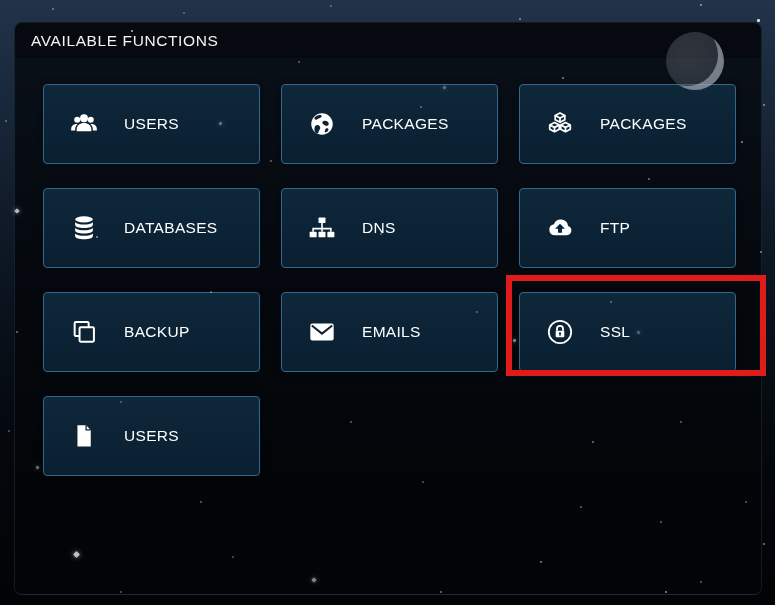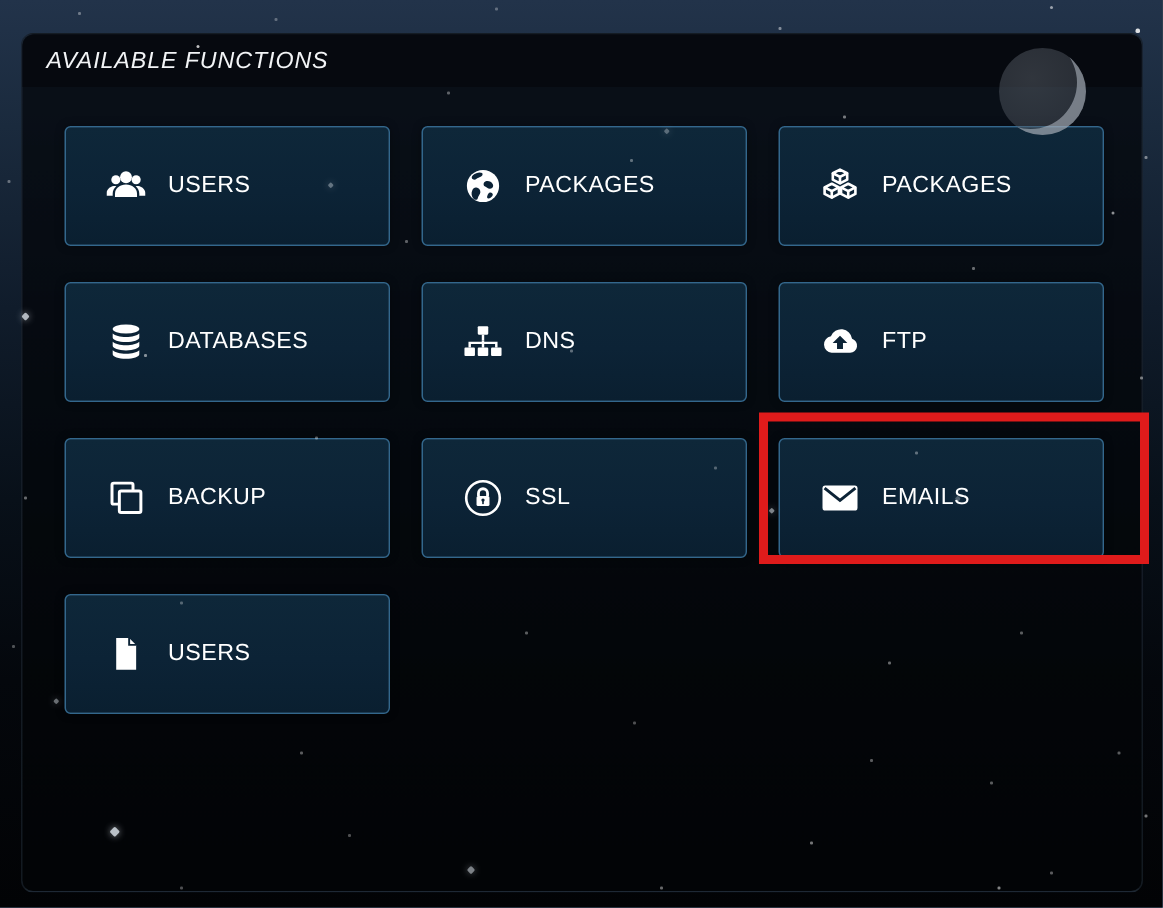--- a/index.html
+++ b/index.html
@@ -29,21 +29,21 @@
   .panel{
     position:absolute;left:14px;top:22px;width:748px;height:573px;
     z-index:1;border-radius:8px;
     background:linear-gradient(180deg,rgba(7,12,19,.88) 0%,rgba(4,7,11,.92) 60%,rgba(2,4,6,.95) 100%);
     border:1px solid rgba(100,130,160,.18);
     border-bottom:1px solid rgba(120,150,180,.22);
   }
   .panel-header{
     height:35px;border-radius:8px 8px 0 0;
     background:var(--header-bg);
-    display:flex;align-items:center;padding-left:16px;font-style:italic;
+    display:flex;align-items:center;padding-left:16px;
   }
   .panel-title{
     color:#f2f4f6;font-size:15.5px;letter-spacing:.6px;font-weight:400;
   }
   .grid{
     position:absolute;left:28px;top:61px;z-index:4;
     display:grid;grid-template-columns:repeat(3,217px);
     grid-auto-rows:80px;column-gap:21px;row-gap:24px;
   }
   .func-btn{
@@ -51,21 +51,21 @@
     background:linear-gradient(180deg,#0e2739 0%,var(--btn-bg) 55%,#0a1f30 100%);
     border:1px solid var(--btn-border);
     border-radius:4px;
     display:flex;align-items:center;padding-left:25px;
     box-shadow:0 0 6px rgba(0,0,0,.35);
   }
   .f-icon{width:30px;height:30px;flex:0 0 30px;display:flex;align-items:center;justify-content:center;}
   .f-icon svg{width:28px;height:28px;display:block;}
   .f-label{
     color:var(--text);font-size:15.5px;font-weight:500;letter-spacing:.3px;
-    margin-left:13px;white-space:nowrap;
+    margin-left:25px;white-space:nowrap;
   }
   
   .moon{
     position:absolute;left:666px;top:32px;width:58px;height:58px;z-index:3;
     border-radius:50%;
     background:radial-gradient(circle at 38% 35%,rgba(112,120,130,.40),rgba(72,78,88,.46));
   }
   .moon::after{
     content:'';position:absolute;inset:0;border-radius:50%;
     box-shadow:inset -8px -6px 0 -2px rgba(196,204,214,.5);
@@ -170,37 +170,37 @@
             <svg viewBox="0 0 24 24" fill="none" stroke="#fff" stroke-width="1.7">
               <rect x="4" y="3.5" width="12" height="12" rx="1"></rect>
               <rect x="8.2" y="8" width="12.3" height="12.3" rx="1" fill="#0c2336"></rect>
             </svg>
           </span>
           <span class="f-label">BACKUP</span>
         </button>
         <button class="func-btn">
           <span class="f-icon">
             <svg viewBox="0 0 24 24">
+              <rect x="2" y="4.8" width="20" height="14.4" rx="1.6" fill="#fff"></rect>
+              <path d="M3.2 6.4 12 13.4l8.8-7" fill="none" stroke="#0c2336" stroke-width="1.7"></path>
+            </svg>
+          </span>
+          <span class="f-label">EMAILS</span>
+        </button>
+        <button class="func-btn">
+          <span class="f-icon">
+            <svg viewBox="0 0 24 24">
               <circle cx="12" cy="12" r="9.6" fill="none" stroke="#fff" stroke-width="1.5"></circle>
               <path d="M9.4 11V9.3a2.6 2.6 0 0 1 5.2 0V11" fill="none" stroke="#fff" stroke-width="1.6"></path>
               <rect x="8.3" y="10.9" width="7.4" height="5.7" rx="0.9" fill="#fff"></rect>
               <circle cx="12" cy="13.2" r="0.95" fill="#0c2336"></circle>
               <rect x="11.55" y="13.6" width="0.9" height="1.9" fill="#0c2336"></rect>
             </svg>
           </span>
           <span class="f-label">SSL</span>
-        </button>
-        <button class="func-btn">
-          <span class="f-icon">
-            <svg viewBox="0 0 24 24">
-              <rect x="2" y="4.8" width="20" height="14.4" rx="1.6" fill="#fff"></rect>
-              <path d="M3.2 6.4 12 13.4l8.8-7" fill="none" stroke="#0c2336" stroke-width="1.7"></path>
-            </svg>
-          </span>
-          <span class="f-label">EMAILS</span>
         </button>
         <button class="func-btn">
           <span class="f-icon">
             <svg viewBox="0 0 24 24">
               <path fill="#fff" d="M6.4 2.8h7.4l4 4V21H6.4z"></path>
               <path d="M13.8 2.8v4h4" fill="none" stroke="#0c2336" stroke-width="1.1"></path>
             </svg>
           </span>
           <span class="f-label">USERS</span>
         </button>

